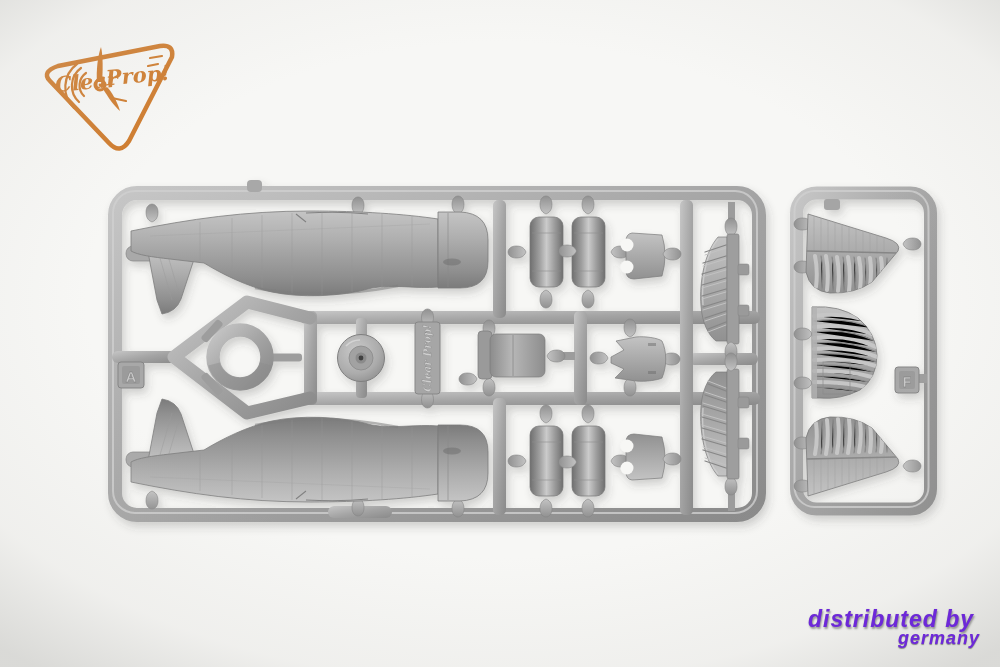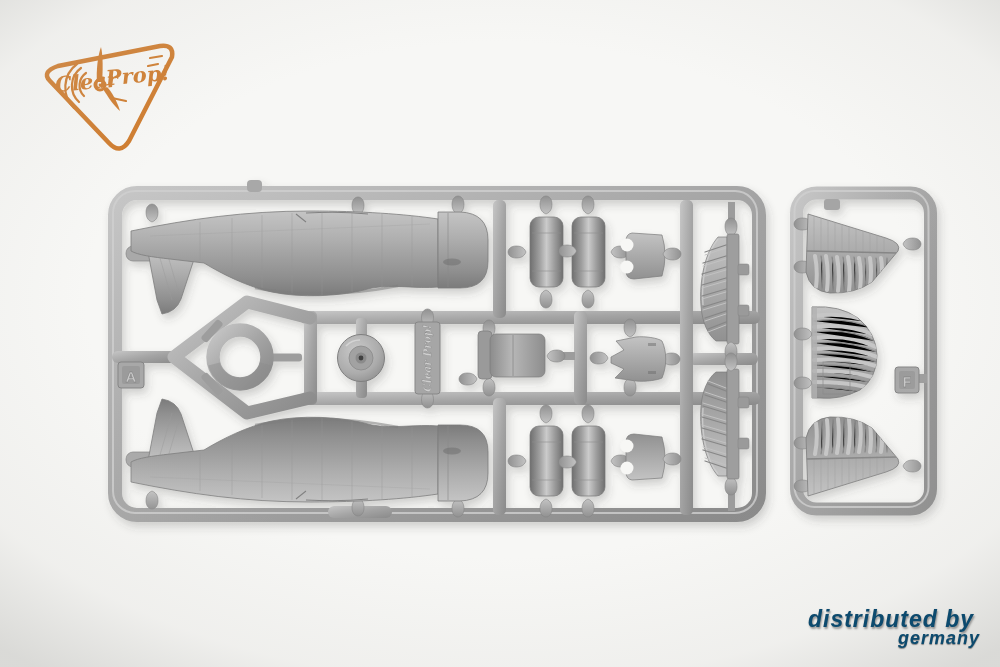--- a/index.html
+++ b/index.html
@@ -8,21 +8,21 @@
     background:#f7f7f5;
     font-family:"Liberation Sans",sans-serif;
   }
   .stage svg{position:absolute;left:0;top:0;}
   .vignette{
     position:absolute;left:0;top:0;width:100%;height:100%;pointer-events:none;
     background:radial-gradient(ellipse 75% 70% at 50% 45%, rgba(255,255,255,0) 55%, rgba(205,204,200,0.18) 82%, rgba(170,170,166,0.38) 100%);
   }
   .wm{
     position:absolute;right:16px;bottom:20px;text-align:right;
-    font-style:italic;font-weight:bold;color:#0c4a6e;line-height:1;
+    font-style:italic;font-weight:bold;color:#6d28d9;line-height:1;
   }
   .wm-line1{
     font-size:23px;letter-spacing:1px;padding-right:10px;
     text-shadow:1px 2px 2px rgba(105,105,105,.65),0 0 1px rgba(140,140,140,.5);
   }
   .wm-line2{
     font-size:40px;letter-spacing:3px;margin-top:2px;
     text-shadow:1px 3px 3px rgba(100,100,100,.6),0 0 2px rgba(135,135,135,.55);
   }
   .wm-line3{

